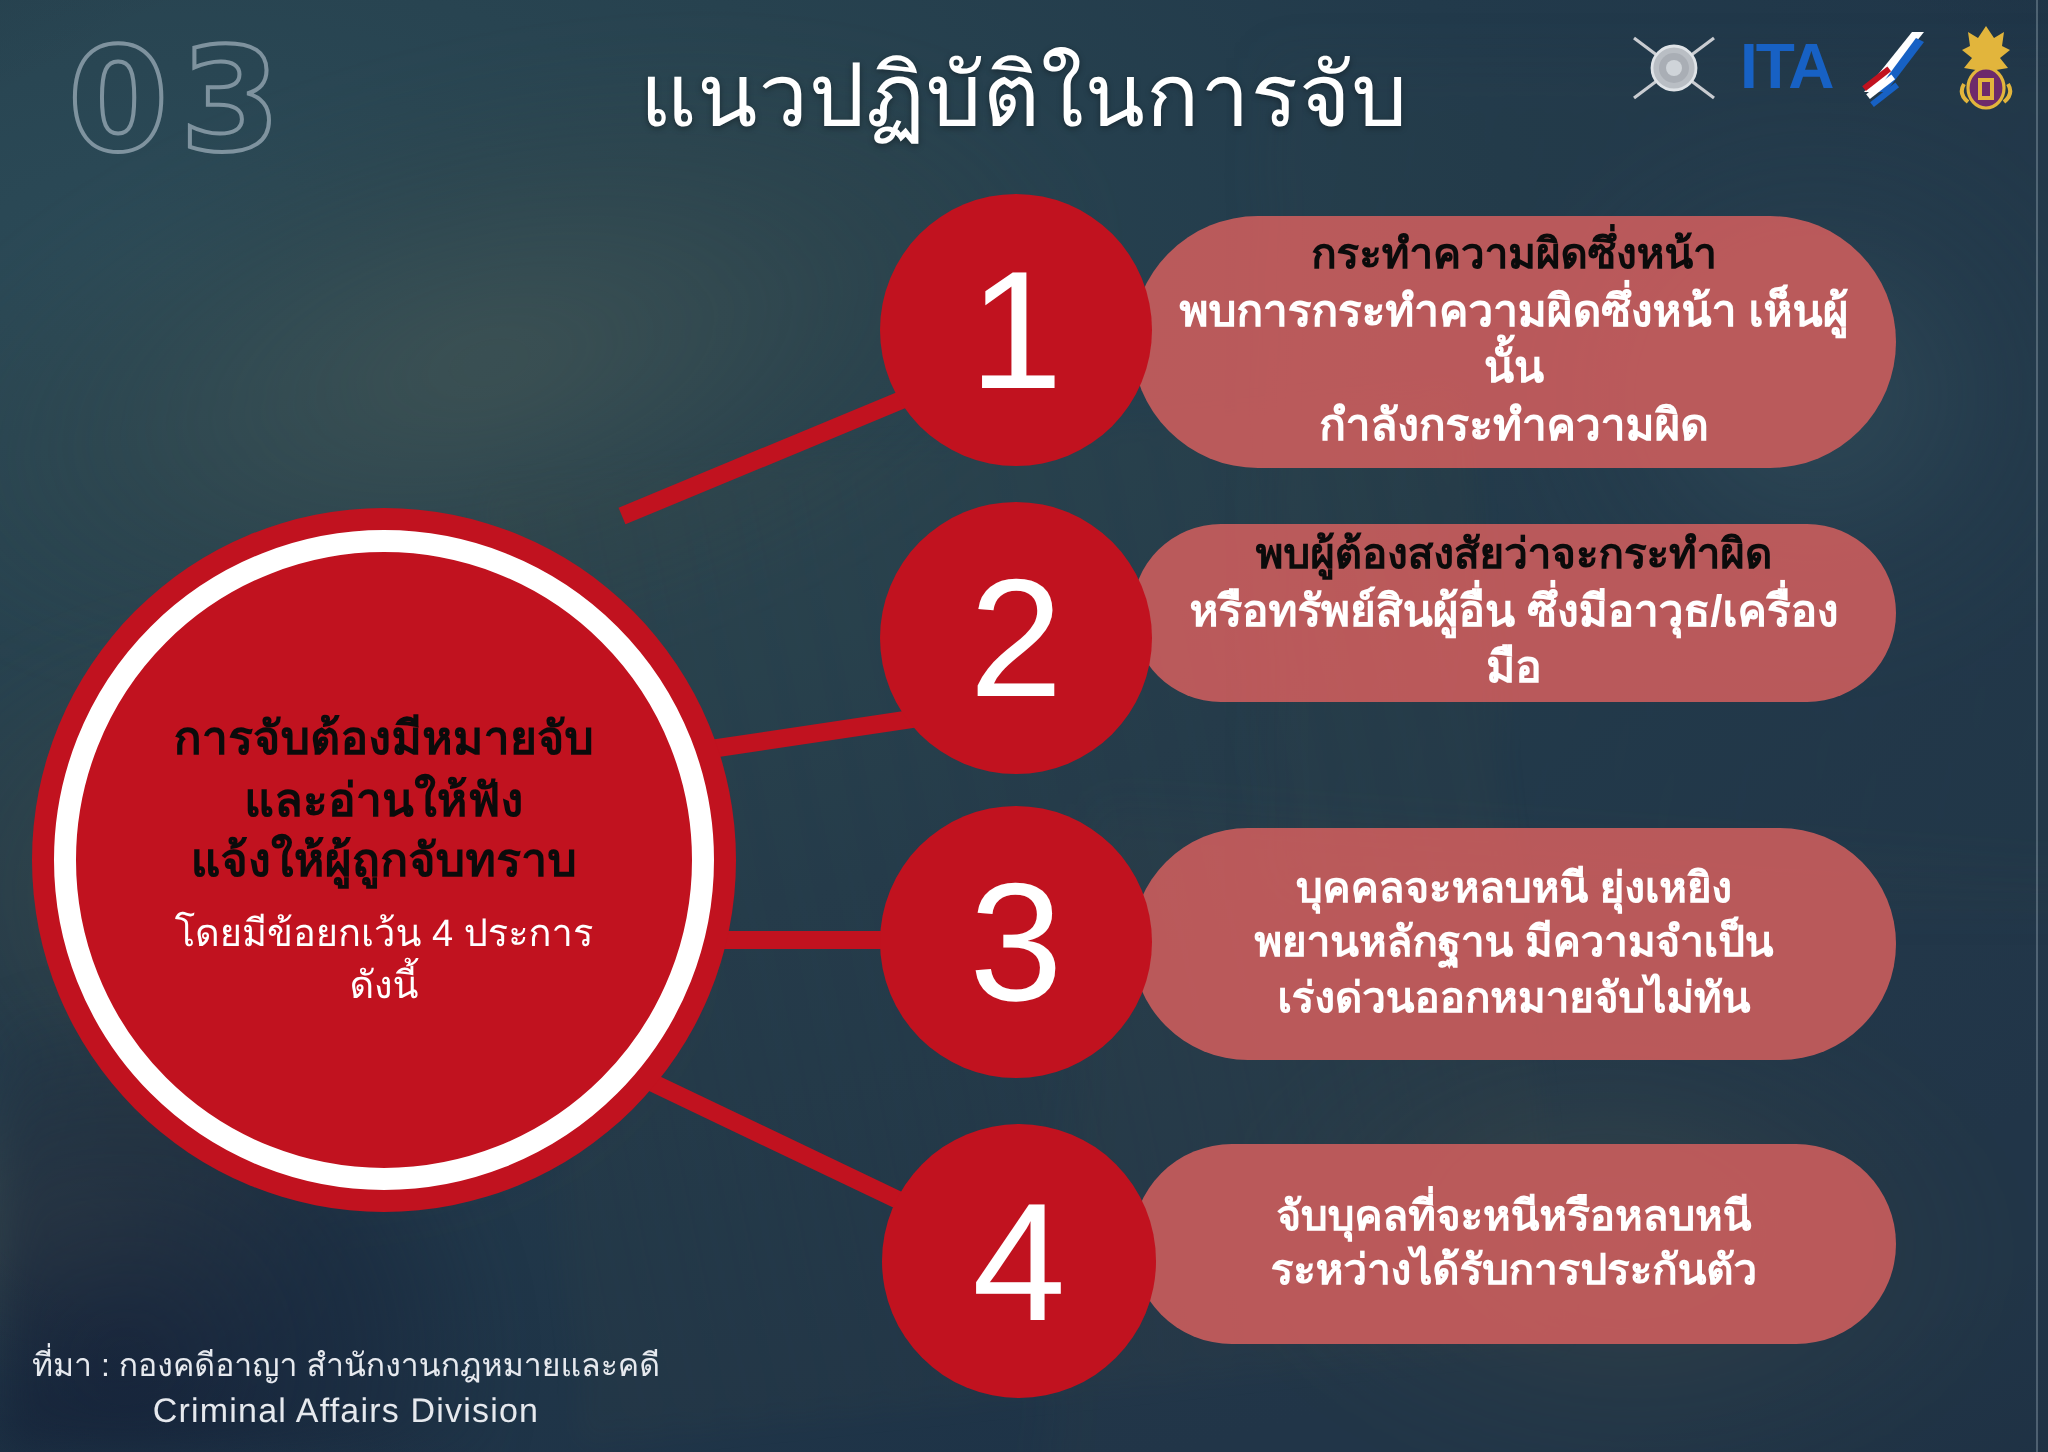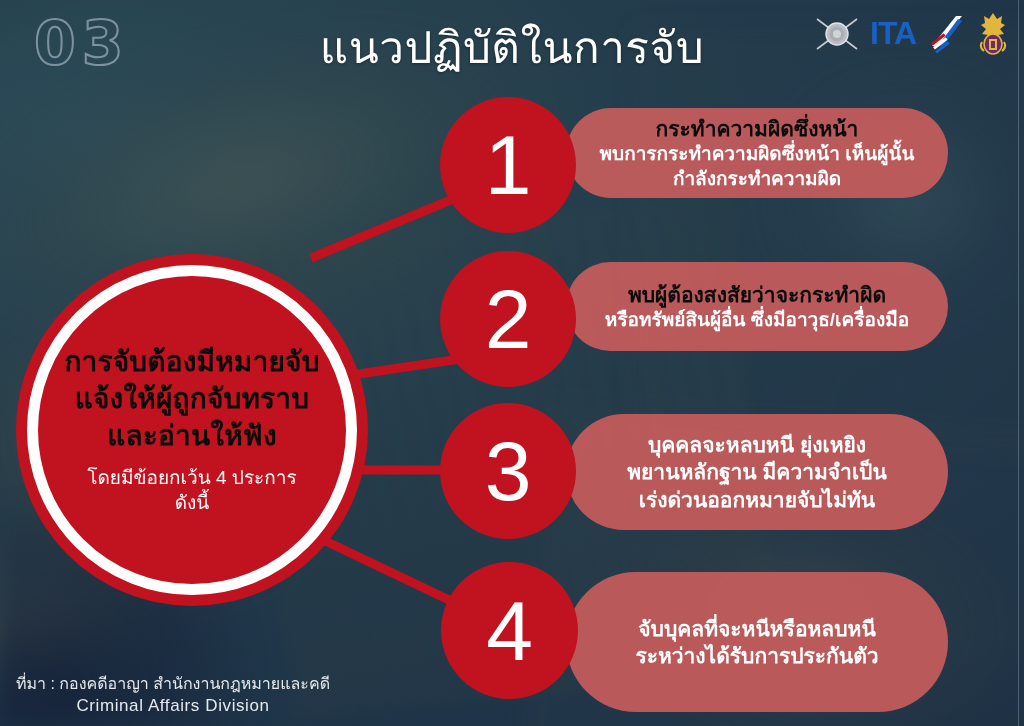--- a/index.html
+++ b/index.html
@@ -70,21 +70,21 @@
     background:radial-gradient(130% 110% at 50% 46%, rgba(0,0,0,0) 52%, rgba(8,16,30,.42) 100%);
   }
   .edge-line{
     position:absolute;top:0;right:5px;width:1px;height:726px;
     background:rgba(190,205,215,.30);
   }
 
   
   .step-number{
     position:absolute;left:34px;top:8px;
-    font-size:60px;font-weight:700;letter-spacing:6px;
+    font-size:72px;font-weight:700;letter-spacing:6px;
     color:transparent;
     -webkit-text-stroke:2px rgba(196,210,220,.55);
     font-family:"DejaVu Sans",sans-serif;
     user-select:none;
   }
   .slide-title{
     position:absolute;left:0;right:0;top:12px;
     text-align:center;
     font-size:44px;font-weight:400;color:#ffffff;
     letter-spacing:.5px;
@@ -109,21 +109,21 @@
     background:#c1121f;
     border:11px solid #ffffff;
     box-sizing:border-box;
     box-shadow:0 0 0 11px #c1121f;
     display:flex;flex-direction:column;
     align-items:center;justify-content:center;
     text-align:center;
     padding:0 26px;
   }
   .center-head{
-    font-size:28px;font-weight:700;color:#0b0b0b;line-height:1.32;
+    font-size:23px;font-weight:700;color:#0b0b0b;line-height:1.32;
     letter-spacing:.2px;
   }
   .center-sub{
     margin-top:10px;
     font-size:19px;font-weight:400;color:#ffffff;line-height:1.32;
   }
 
   
   .item{position:absolute;height:0;}
   .pill{
@@ -132,40 +132,40 @@
     border-radius:999px;
     display:flex;flex-direction:column;
     align-items:center;justify-content:center;
     text-align:center;
     box-sizing:border-box;
   }
   .pill-title{
     font-size:21px;font-weight:700;color:#0b0b0b;line-height:1.30;
   }
   .pill-body{
-    font-size:19px;font-weight:700;color:#ffffff;line-height:1.30;
+    font-size:22px;font-weight:700;color:#ffffff;line-height:1.30;
   }
   .pill-body.white-only{font-size:21px;}
   .num-circle{
     position:absolute;border-radius:50%;
     background:#c1121f;
     display:flex;align-items:center;justify-content:center;
     color:#ffffff;font-weight:400;
     font-family:"Liberation Sans","DejaVu Sans",sans-serif;
     line-height:1;
   }
 
   
-  #item-1 .pill{left:566px;top:108px;width:382px;height:90px;padding:0 22px;}
+  #item-1 .pill{left:566px;top:108px;width:382px;height:126px;padding:0 22px;}
   #item-1 .num-circle{left:440px;top:97px;width:136px;height:136px;font-size:84px;}
   #item-2 .pill{left:566px;top:262px;width:382px;height:89px;padding:0 18px;}
   #item-2 .num-circle{left:440px;top:251px;width:136px;height:136px;font-size:84px;}
   #item-3 .pill{left:566px;top:414px;width:382px;height:116px;padding:0 22px;}
   #item-3 .num-circle{left:440px;top:403px;width:136px;height:136px;font-size:84px;}
-  #item-4 .pill{left:566px;top:572px;width:382px;height:140px;padding:0 22px;}
+  #item-4 .pill{left:566px;top:572px;width:382px;height:100px;padding:0 22px;}
   #item-4 .num-circle{left:441px;top:562px;width:137px;height:137px;font-size:84px;}
 
   
   .footer{
     position:absolute;left:8px;bottom:8px;width:330px;text-align:center;
     color:#e6e9ee;
   }
   .footer-th{font-size:16px;line-height:1.35;}
   .footer-en{font-size:17px;line-height:1.35;letter-spacing:.6px;margin-top:0;}
 </style>
@@ -221,22 +221,22 @@
   <svg class="connectors" viewBox="0 0 1024 726">
     <line x1="311" y1="258" x2="470" y2="192" stroke="#c1121f" stroke-width="9"></line>
     <line x1="352" y1="375" x2="486" y2="355" stroke="#c1121f" stroke-width="9"></line>
     <line x1="344" y1="470" x2="486" y2="470" stroke="#c1121f" stroke-width="9"></line>
     <line x1="292" y1="525" x2="470" y2="610" stroke="#c1121f" stroke-width="9"></line>
   </svg>
 
   <div class="center-circle">
     <div class="center-head">
       <div>การจับต้องมีหมายจับ</div>
+      <div>และอ่านให้ฟัง</div>
       <div>แจ้งให้ผู้ถูกจับทราบ</div>
-      <div>และอ่านให้ฟัง</div>
     </div>
     <div class="center-sub">
       <div>โดยมีข้อยกเว้น 4 ประการ</div>
       <div>ดังนี้</div>
     </div>
   </div>
 
   <div class="item" id="item-1">
     <div class="pill">
       <div class="pill-title">กระทำความผิดซึ่งหน้า</div>

